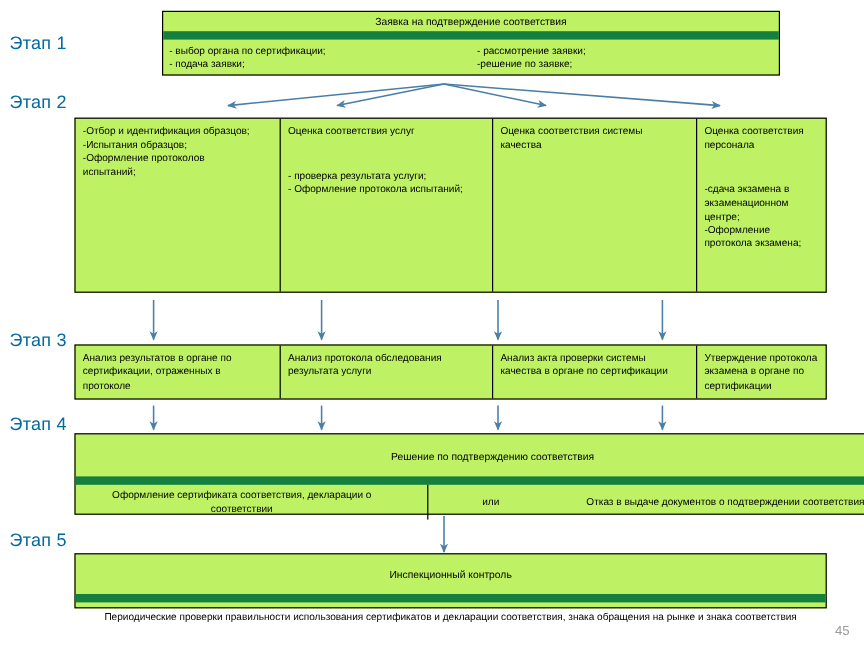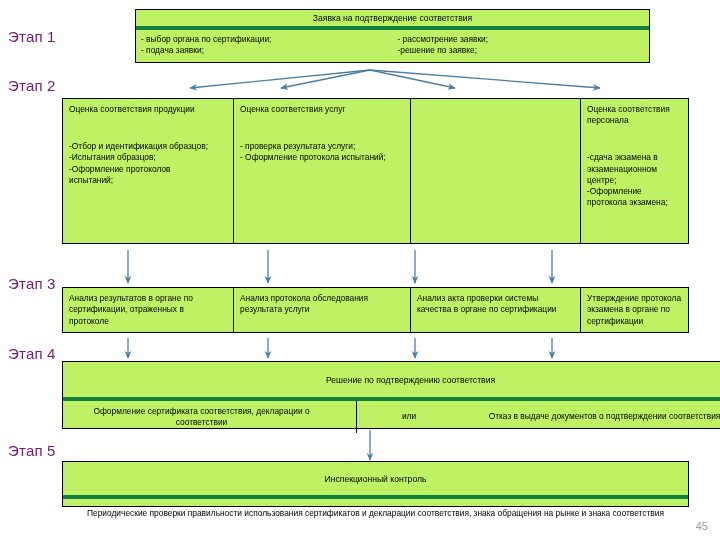--- a/index.html
+++ b/index.html
@@ -2,25 +2,25 @@
 <html><head>
 <meta charset="utf-8">
 <style>
   html,body{margin:0;padding:0;}
   body{
     width:720px;height:540px;background:#ffffff;
     font-family:"Liberation Sans","DejaVu Sans",sans-serif;
     color:#000000;position:relative;overflow:hidden;
   }
   .stage-label{
-    position:absolute;font-size:15px;color:#701a75;white-space:nowrap;
+    position:absolute;font-size:15px;color:#0369a1;white-space:nowrap;
     letter-spacing:.2px;
   }
   .box{position:absolute;border:1px solid #000;box-sizing:border-box;background:#bef264;}
-  .row-div{border-top:4px solid #15803d;}
+  .row-div{border-top:7px solid #15803d;}
   .col-div{border-left:1px solid #000;margin-left:16px;}
   .hdr{
     font-size:8.6px;text-align:center;padding:3px 2px 2px 2px;
     line-height:1.25;
   }
   .cellwrap{display:flex;height:100%;box-sizing:border-box;}
   .cell{flex:1 1 0;box-sizing:border-box;padding:4px 5px;font-size:8.4px;line-height:1.32;}
   .cell.ctr{text-align:center;}
   .s2cell{font-size:8.4px;line-height:1.33;padding:5px 6px;}
   .s2title{margin:0 0 26px 0;}
@@ -72,31 +72,31 @@
     <div class="cell" style="white-space:pre-line;">-  рассмотрение заявки;
 -решение по заявке;</div>
   </div>
 </div>
 
 <div class="stage-label" style="left:8px;top:77px;">Этап 2</div>
 
 <div class="box" style="left:62px;top:98px;width:627px;height:146px;">
   <div class="cellwrap" style="height:100%;">
     <div class="cell s2cell" style="width:154px;flex:0 0 154px;">
-      <div class="s2title">Оценка соответствия продукции</div>
       <div class="s2list">-Отбор и идентификация образцов;
 -Испытания образцов;
 -Оформление протоколов испытаний;</div>
     </div>
     <div class="cell s2cell col-div" style="width:161px;flex:0 0 161px;">
       <div class="s2title">Оценка соответствия услуг</div>
       <div class="s2list">- проверка результата услуги;
 - Оформление протокола испытаний;</div>
     </div>
     <div class="cell s2cell col-div" style="width:154px;flex:0 0 154px;">
+      <div class="s2title">Оценка соответствия системы качества</div>
     </div>
     <div class="cell s2cell col-div" style="flex:1 1 auto;">
       <div class="s2title">Оценка соответствия персонала</div>
       <div class="s2list">-сдача экзамена в экзаменационном центре;
 -Оформление протокола экзамена;</div>
     </div>
   </div>
 </div>
 
 <div class="stage-label" style="left:8px;top:275px;">Этап 3</div>

